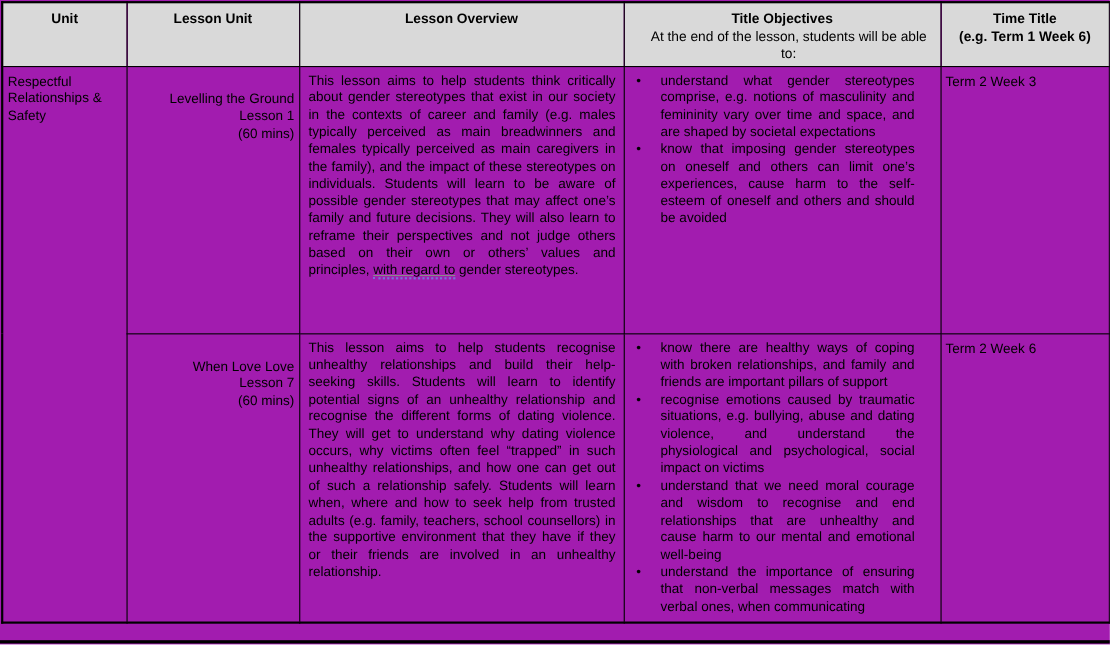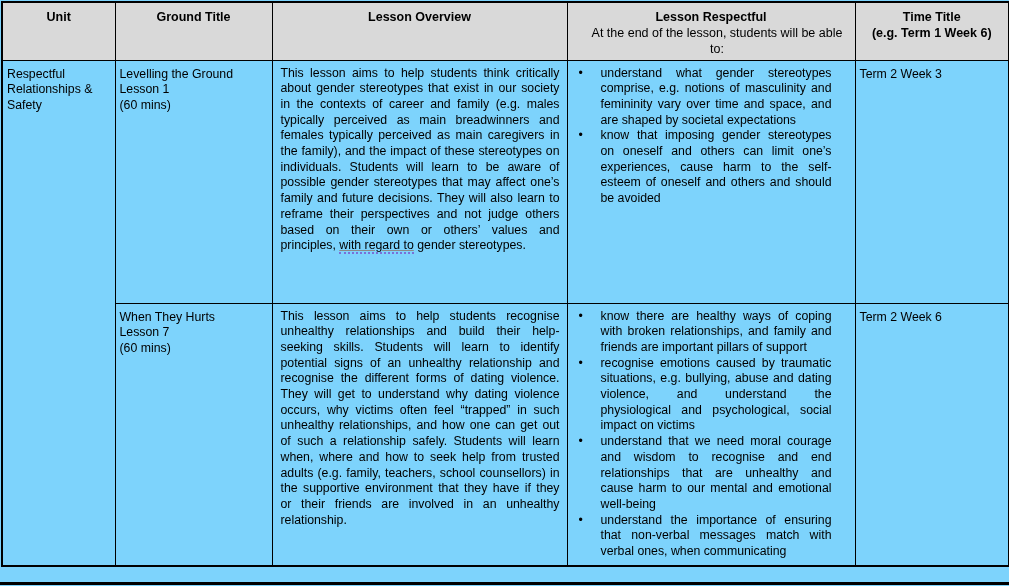--- a/index.html
+++ b/index.html
@@ -4,21 +4,21 @@
 <style>
   * { margin: 0; padding: 0; box-sizing: border-box; }
   html, body { background: #ffffff; }
   body { font-family: "Liberation Sans", sans-serif; color: #000; }
 
   .page {
     position: relative;
     width: 1009px;
     height: 586px;
     overflow: hidden;
-    background: #7dd3fc;
+    background: #a21caf;
   }
 
   table.lesson-table {
     border-collapse: collapse;
     table-layout: fixed;
     width: 1007px;
     margin-left: 1px;
     margin-top: 1px;
     border: 2px solid var(--border-color, #000);
   }
@@ -39,21 +39,21 @@
   }
   .hsub { font-weight: normal; margin-left: 12px; }
 
   td {
     font-size: 12.3px;
     line-height: 15.7px;
     padding: 5px 4px;
   }
 
   .unit-cell   { padding-top: 6px; }
-  .title-cell  { text-align: left; padding-top: 6px; }
+  .title-cell  { text-align: right; padding-top: 22px; }
   .ov-cell     { text-align: justify; padding: 5px 7px 5px 8px; }
   .obj-cell    { padding: 5px 0 5px 0; }
   .tp-cell     { text-align: left; padding-top: 6px; }
 
   .obj {
     position: relative;
     padding-left: 33px;
     padding-right: 23px;
     text-align: justify;
   }
@@ -93,27 +93,27 @@
       <col style="width:295px">
       <col style="width:288px">
       <col style="width:154px">
     </colgroup>
     <thead>
       <tr>
         <th>
           <div>Unit</div>
         </th>
         <th>
-          <div>Ground Title</div>
+          <div>Lesson Unit</div>
         </th>
         <th>
           <div>Lesson Overview</div>
         </th>
         <th>
-          <div>Lesson Respectful</div>
+          <div>Title Objectives</div>
           <div class="hsub">At the end of the lesson, students will be able to:</div>
         </th>
         <th>
           <div>Time Title</div>
           <div>(e.g. Term 1 Week 6)</div>
         </th>
       </tr>
     </thead>
     <tbody>
       <tr class="row-1">
@@ -125,21 +125,21 @@
         </td>
         <td class="ov-cell"><span>This lesson aims to help students think critically about gender stereotypes that exist in our society in the contexts of career and family (e.g. males typically perceived as main breadwinners and females typically perceived as main caregivers in the family), and the impact of these stereotypes on individuals. Students will learn to be aware of possible gender stereotypes that may affect one’s family and future decisions. They will also learn to reframe their perspectives and not judge others based on their own or others’ values and principles, </span><span class="gram">with regard to</span><span> gender stereotypes.</span></td>
         <td class="obj-cell">
           <div class="obj">understand what gender stereotypes comprise, e.g. notions of masculinity and femininity vary over time and space, and are shaped by societal expectations</div>
           <div class="obj">know that imposing gender stereotypes on oneself and others can limit one’s experiences, cause harm to the self-esteem of oneself and others and should be avoided</div>
         </td>
         <td class="tp-cell">Term 2 Week 3</td>
       </tr>
       <tr class="row-2">
         <td class="title-cell">
-          <div>When They Hurts</div>
+          <div>When Love Love</div>
           <div>Lesson 7</div>
           <div>(60 mins)</div>
         </td>
         <td class="ov-cell"><span>This lesson aims to help students recognise unhealthy relationships and build their help-seeking skills. Students will learn to identify potential signs of an unhealthy relationship and recognise the different forms of dating violence. They will get to understand why dating violence occurs, why victims often feel “trapped” in such unhealthy relationships, and how one can get out of such a relationship safely. Students will learn when, where and how to seek help from trusted adults (e.g. family, teachers, school counsellors) in the supportive environment that they have if they or their friends are involved in an unhealthy relationship.</span><span></span></td>
         <td class="obj-cell">
           <div class="obj">know there are healthy ways of coping with broken relationships, and family and friends are important pillars of support</div>
           <div class="obj">recognise emotions caused by traumatic situations, e.g. bullying, abuse and dating violence, and understand the physiological and psychological, social impact on victims</div>
           <div class="obj">understand that we need moral courage and wisdom to recognise and end relationships that are unhealthy and cause harm to our mental and emotional well-being</div>
           <div class="obj">understand the importance of ensuring that non-verbal messages match with verbal ones, when communicating</div>
         </td>

